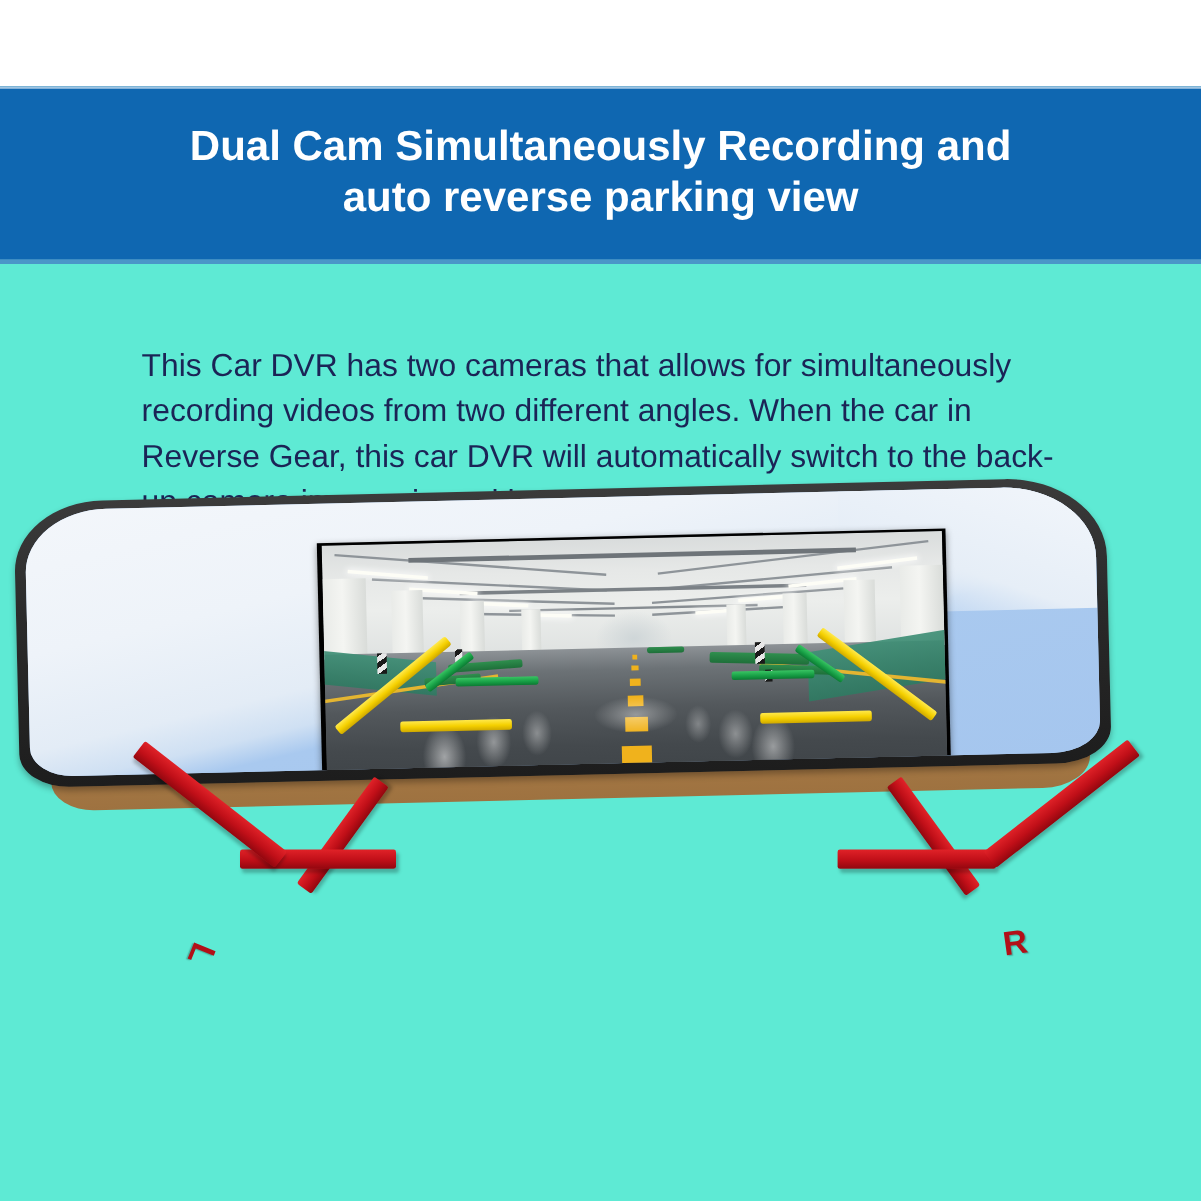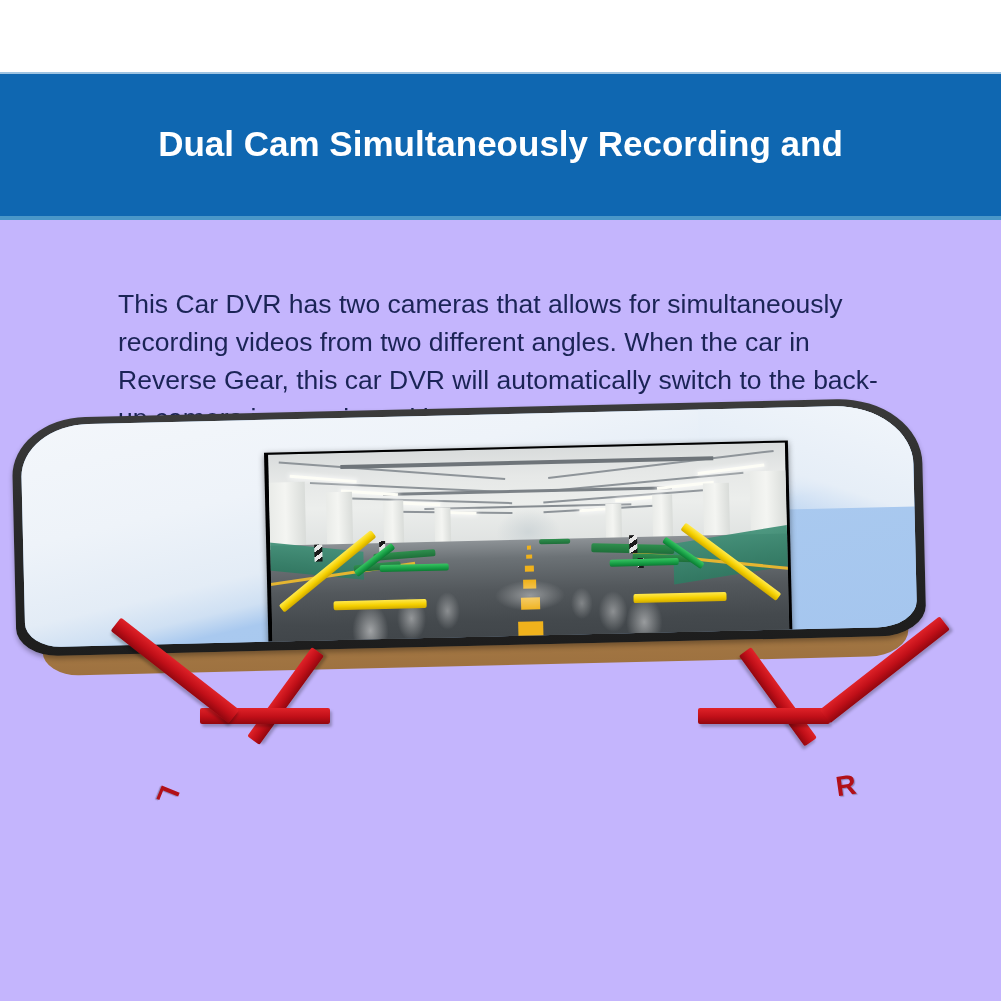--- a/index.html
+++ b/index.html
@@ -12,21 +12,21 @@
     width: 1001px;
     height: 1001px;
     font-family: "Liberation Sans", sans-serif;
     overflow: hidden;
     position: relative;
   }
 
   #page {
     position: absolute;
     inset: 0;
-    background: #c4b5fd;
+    background: #5eead4;
   }
 
   
   .top-gap {
     position: absolute;
     left: 0; top: 0;
     width: 1001px; height: 72px;
     background: #ffffff;
   }
 
@@ -292,20 +292,21 @@
 </head>
 <body>
 
 <div id="page">
 
   <div class="top-gap"></div>
 
   <div class="headline-band">
     <div class="headline-text">
       <span class="l1">Dual Cam Simultaneously Recording and</span>
+      <span class="l2">auto reverse parking view</span>
     </div>
   </div>
 
   <p class="body-copy">This Car DVR has two cameras that allows for simultaneously recording videos from two different angles. When the car in Reverse Gear, this car DVR will automatically switch to the back-up camera image view with parking line.</p>
 
   <div class="mirror-stage">
 
     <div class="mirror-wrap">
 
       <div class="mirror-backing"></div>

